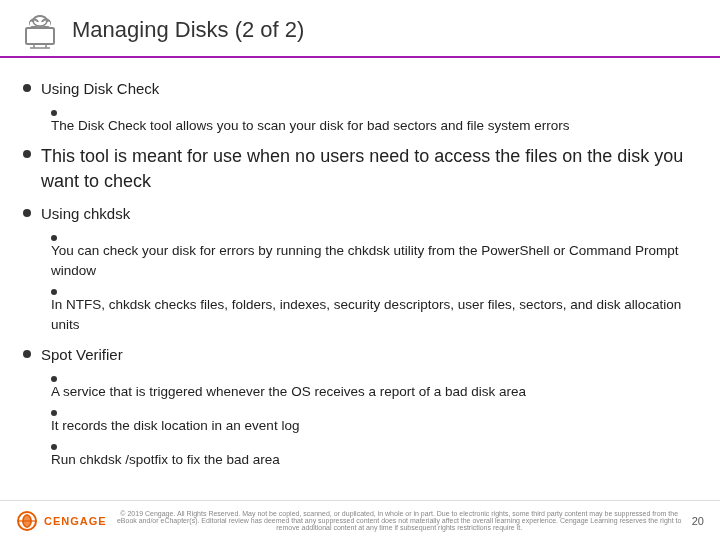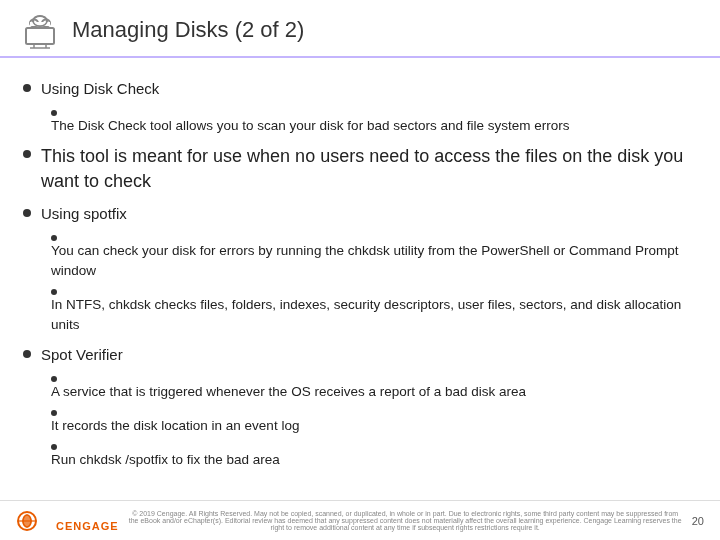--- a/index.html
+++ b/index.html
@@ -10,21 +10,21 @@
       background: #fff;
       overflow: hidden;
       position: relative;
     }
 
     
     .header {
       display: flex;
       align-items: center;
       padding: 10px 20px 6px 20px;
-      border-bottom: 2px solid #c4b5fd;
+      border-bottom: 2px solid #a21caf;
     }
     .header-icon {
       width: 40px;
       height: 40px;
       margin-right: 12px;
       flex-shrink: 0;
     }
     .header-title {
       font-size: 22px;
       font-weight: normal;
@@ -95,22 +95,22 @@
       height: 40px;
       border-top: 1px solid #ddd;
       display: flex;
       align-items: center;
       justify-content: space-between;
       padding: 0 16px;
       background: #fff;
     }
     .footer-logo {
       display: flex;
-      align-items: flex-end;
-      gap: 18px;
+      align-items: center;
+      gap: 6px;
     }
     .footer-logo-icon {
       width: 22px;
       height: 22px;
     }
     .footer-logo-text {
       font-size: 11px;
       font-weight: bold;
       color: #e85c00;
       letter-spacing: 1px;
@@ -164,21 +164,21 @@
     </div>
   </div>
 
   <div class="bullet-main">
     <div class="bullet-dot"></div>
     <span class="bullet-main-text large">This tool is meant for use when no users need to access the files on the disk you want to check</span>
   </div>
 
   <div class="bullet-main">
     <div class="bullet-dot"></div>
-    <span class="bullet-main-text">Using spotfix</span>
+    <span class="bullet-main-text">Using chkdsk</span>
   </div>
   <div class="sub-bullets">
     <div class="bullet-sub">
       <div class="bullet-sub-dot"></div>
       <span class="bullet-sub-text">You can check your disk for errors by running the chkdsk utility from the PowerShell or Command Prompt window</span>
     </div>
     <div class="bullet-sub">
       <div class="bullet-sub-dot"></div>
       <span class="bullet-sub-text">In NTFS, chkdsk checks files, folders, indexes, security descriptors, user files, sectors, and disk allocation units</span>
     </div>

